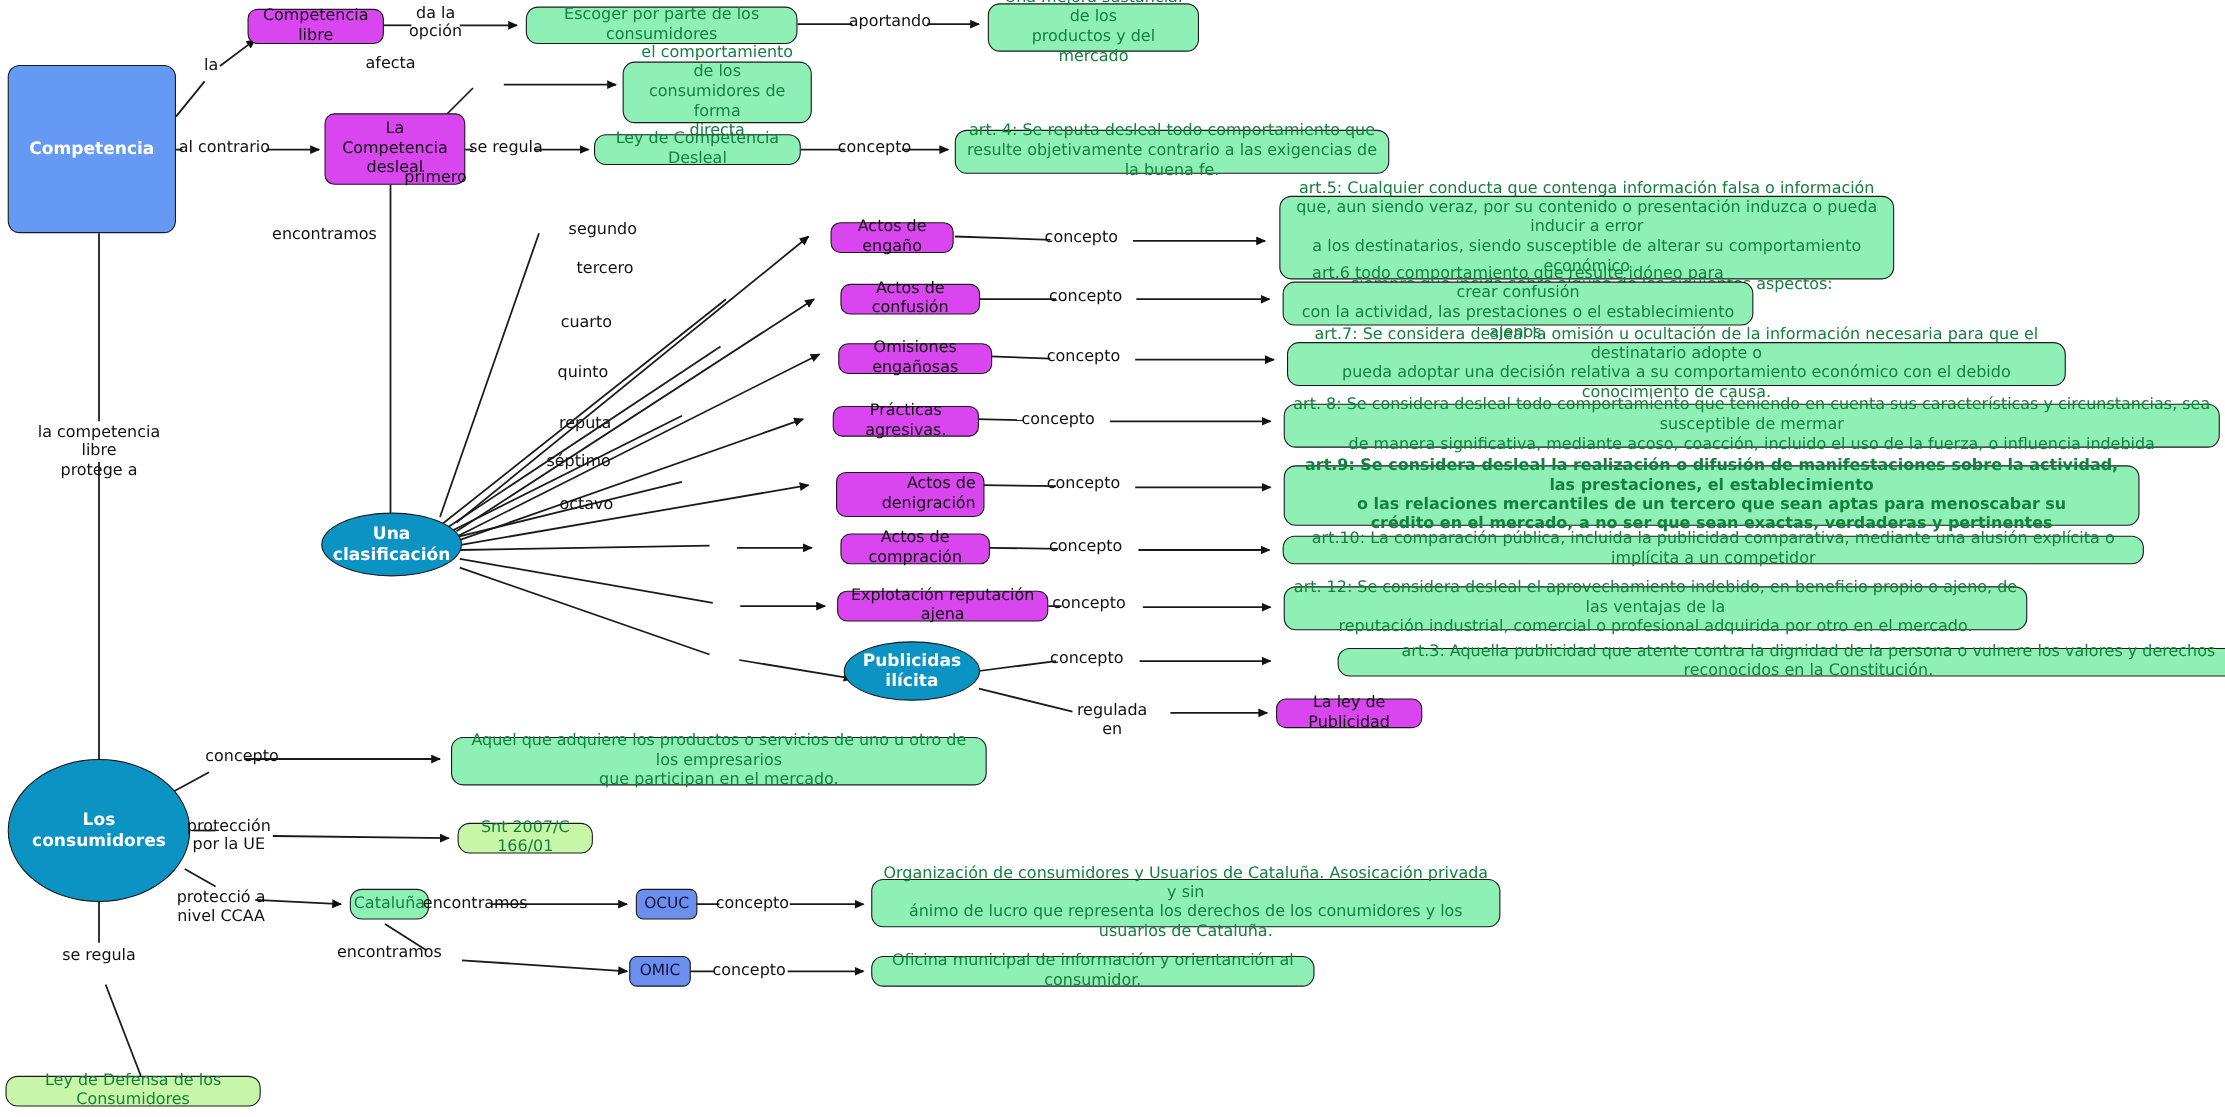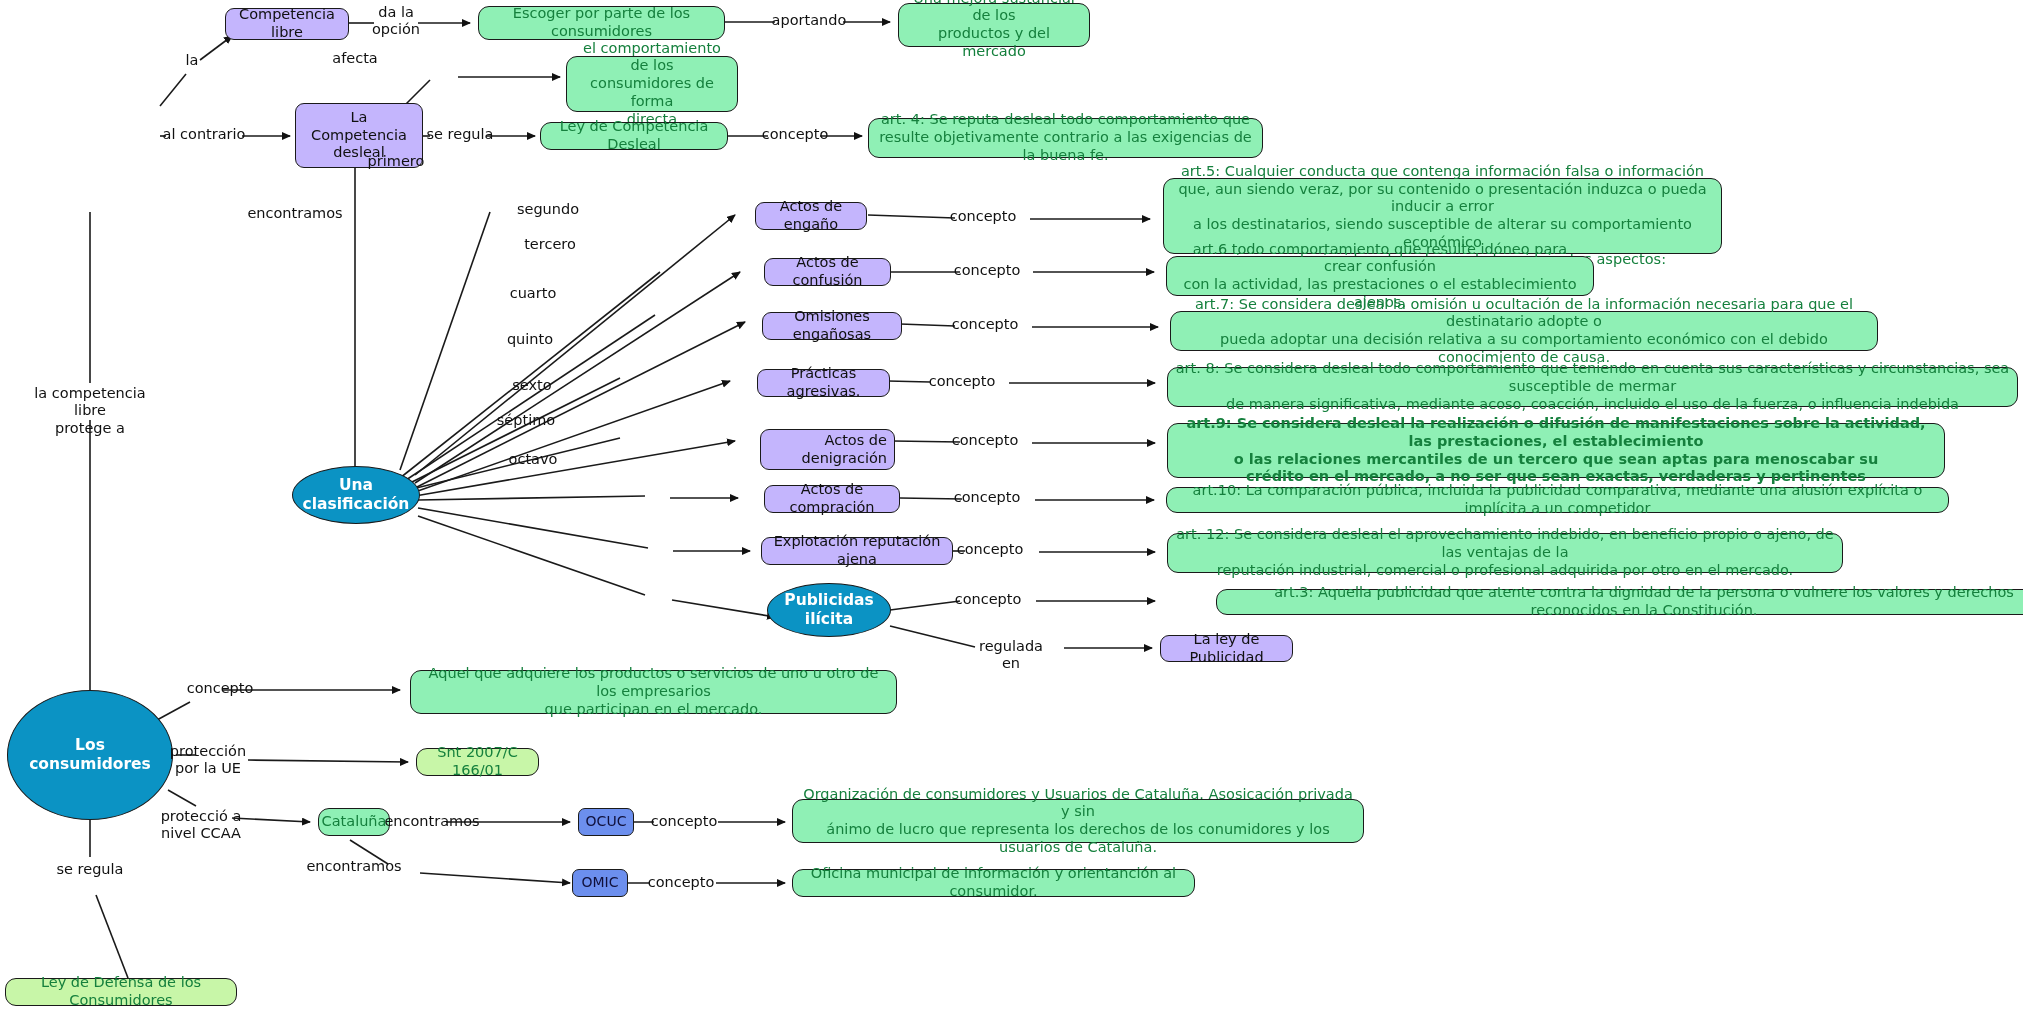--- a/index.html
+++ b/index.html
@@ -39,21 +39,21 @@
     white-space: pre-line;
   }
   .n-blue-dark {
     background: #6699f3;
     color: #ffffff;
     font-weight: bold;
     border-radius: 11px;
     font-size: 15.5px;
   }
   .n-blue {
-    background: #c4b5fd;
+    background: #d946ef;
     border-radius: 9px;
     color: #101010;
   }
   .n-blue-strong {
     background: #6c8fee;
     border-radius: 7px;
     color: #10103a;
     font-size: 14px;
   }
   .n-green {
@@ -175,20 +175,23 @@
       <path d="M718,822 L785,822" marker-end="url(#arrow)"></path>
 
       <path d="M613,883 L650,883"></path>
       <path d="M716,883 L785,883" marker-end="url(#arrow)"></path>
 
       <path d="M90,820 L90,857"></path>
       <path d="M96,895 L128,978"></path>
     </g>
   </svg>
 
+  <div class="node n-blue-dark" style="left:7px; top:59px; width:153px; height:153px;">
+    <span>Competencia</span>
+  </div>
 
   <div class="node n-blue" style="left:225px; top:8px; width:124px; height:32px;">
     <span>Competencia libre</span>
   </div>
 
   <div class="node n-green" style="left:478px; top:6px; width:247px; height:34px;">
     <span>Escoger por parte de los consumidores</span>
   </div>
 
   <div class="node n-green" style="left:898px; top:3px; width:192px; height:44px;">
@@ -355,21 +358,21 @@
   <div class="elabel" style="left:365px; top:153px; width:62px;">primero</div>
 
   <div class="elabel" style="left:513px; top:201px; width:70px;">segundo</div>
 
   <div class="elabel" style="left:520px; top:236px; width:60px;">tercero</div>
 
   <div class="elabel" style="left:506px; top:285px; width:54px;">cuarto</div>
 
   <div class="elabel" style="left:504px; top:331px; width:52px;">quinto</div>
 
-  <div class="elabel" style="left:508px; top:377px; width:48px;">sexto</div>
+  <div class="elabel" style="left:508px; top:377px; width:48px;">reputa</div>
 
   <div class="elabel" style="left:495px; top:412px; width:62px;">séptimo</div>
 
   <div class="elabel" style="left:505px; top:451px; width:56px;">octavo</div>
 
   <div class="elabel" style="left:948px; top:208px; width:70px;">concepto</div>
 
   <div class="elabel" style="left:952px; top:262px; width:70px;">concepto</div>
 
   <div class="elabel" style="left:950px; top:316px; width:70px;">concepto</div>

